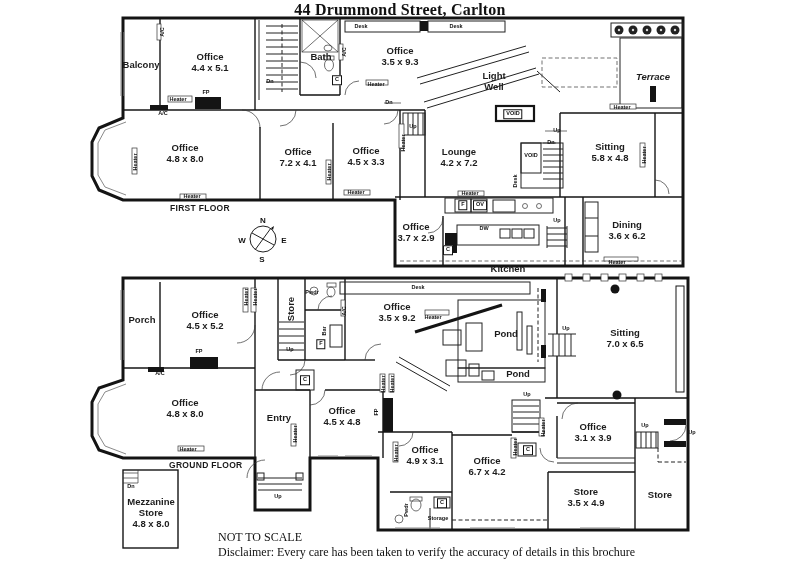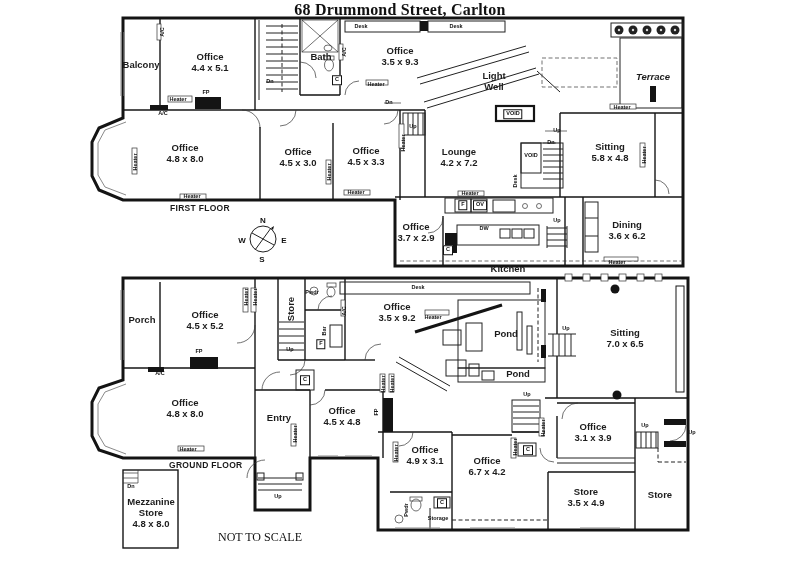--- a/index.html
+++ b/index.html
@@ -30,21 +30,21 @@
   .compass-letter{position:absolute;transform:translate(-50%,-50%);
       font:700 8px "Liberation Sans",sans-serif;color:#111;}
   .footer-scale{position:absolute;left:218px;top:530px;font:400 12px "Liberation Serif",serif;color:#111;}
   .footer-disclaimer{position:absolute;left:218px;top:545px;font:400 12px "Liberation Serif",serif;color:#111;}
 </style>
 </head>
 <body>
 
 <div id="canvas">
 
-  <div class="page-title">68 Drummond Street, Carlton</div>
+  <div class="page-title">44 Drummond Street, Carlton</div>
 
   <svg id="plan-svg" width="800" height="565" viewBox="0 0 800 565">
 
     <g>
       <path class="w3" d="M395,266 L683,266 L683,18 L123,18 L123,118 L99,128 L92,142 L92,176 L99,190 L123,200 L395,200 Z"></path>
       <g class="w15">
         <path d="M160,18 V110"></path>
         <path d="M123,110 H425"></path>
         <path d="M255,18 V110"></path>
         <path d="M300,18 V95 M300,95 H340 M340,18 V95"></path>
@@ -277,21 +277,21 @@
       </div>
       <div class="room" style="left: 653px; top: 77px; font-style: italic;">
         <div>Terrace</div>
       </div>
       <div class="room" style="left: 185px; top: 153px;">
         <div>Office</div>
         <div>4.8 x 8.0</div>
       </div>
       <div class="room" style="left: 298px; top: 157px;">
         <div>Office</div>
-        <div>4.5 x 3.0</div>
+        <div>7.2 x 4.1</div>
       </div>
       <div class="room" style="left: 366px; top: 156px;">
         <div>Office</div>
         <div>4.5 x 3.3</div>
       </div>
       <div class="room" style="left: 459px; top: 157px;">
         <div>Lounge</div>
         <div>4.2 x 7.2</div>
       </div>
       <div class="room" style="left: 610px; top: 152px;">
@@ -432,13 +432,14 @@
 
   <div class="floor-label" id="ff-label">FIRST FLOOR</div>
   <div class="floor-label" id="gf-label">GROUND FLOOR</div>
 
   <div class="compass-letter" style="left:263px;top:220px">N</div>
   <div class="compass-letter" style="left:284px;top:240px">E</div>
   <div class="compass-letter" style="left:262px;top:259px">S</div>
   <div class="compass-letter" style="left:242px;top:240px">W</div>
 
   <div class="footer-scale">NOT TO SCALE</div>
+  <div class="footer-disclaimer">Disclaimer: Every care has been taken to verify the accuracy of details in this brochure</div>
 </div>
 
 </body></html>

